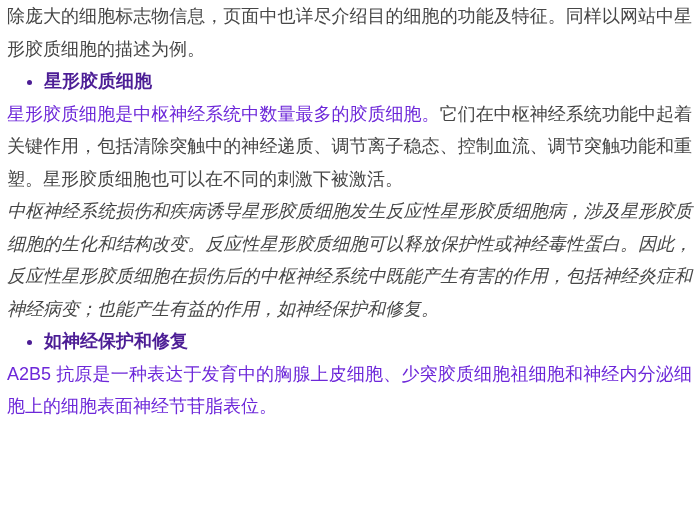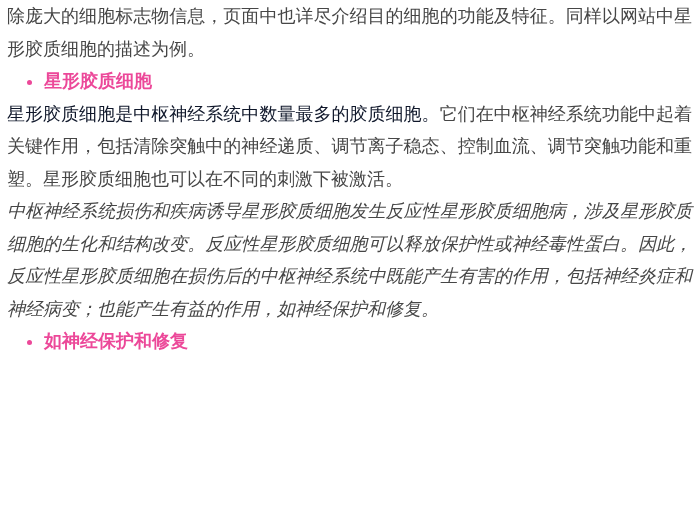--- a/index.html
+++ b/index.html
@@ -28,24 +28,24 @@
   .para-reactive  { margin-top: 24px; font-style: italic; }
   .bullet-list-2  { margin-top: 16px; }
   .para-marker    { margin-top: 15px; }
   ul.bullets {
     list-style: disc;
     margin: 0;
     padding-left: 37px;
   }
   ul.bullets li {
     font-weight: bold;
-    color: #ec4899;
+    color: #4c1d95;
   }
   .link {
-    color: #0f172a;
+    color: #6d28d9;
     text-decoration: none;
     cursor: pointer;
   }
 </style>
 </head>
 <body>
 
 <div class="page">
 
   <p class="para-intro">除庞大的细胞标志物信息，页面中也详尽介绍目的细胞的功能及特征。同样以网站中星形胶质细胞的描述为例。</p>
@@ -61,14 +61,17 @@
   </p>
 
   <p class="para-reactive">中枢神经系统损伤和疾病诱导星形胶质细胞发生反应性星形胶质细胞病，涉及星形胶质细胞的生化和结构改变。反应性星形胶质细胞可以释放保护性或神经毒性蛋白。因此，反应性星形胶质细胞在损伤后的中枢神经系统中既能产生有害的作用，包括神经炎症和神经病变；也能产生有益的作用，如神经保护和修复。</p>
 
   <ul class="bullets bullet-list-2">
     <li>
       <span>如神经保护和修复</span>
     </li>
   </ul>
 
+  <p class="para-marker">
+    <span class="link">A2B5 抗原是一种表达于发育中的胸腺上皮细胞、少突胶质细胞祖细胞和神经内分泌细胞上的细胞表面神经节苷脂表位。</span>
+  </p>
 
 </div>
 
 </body></html>

